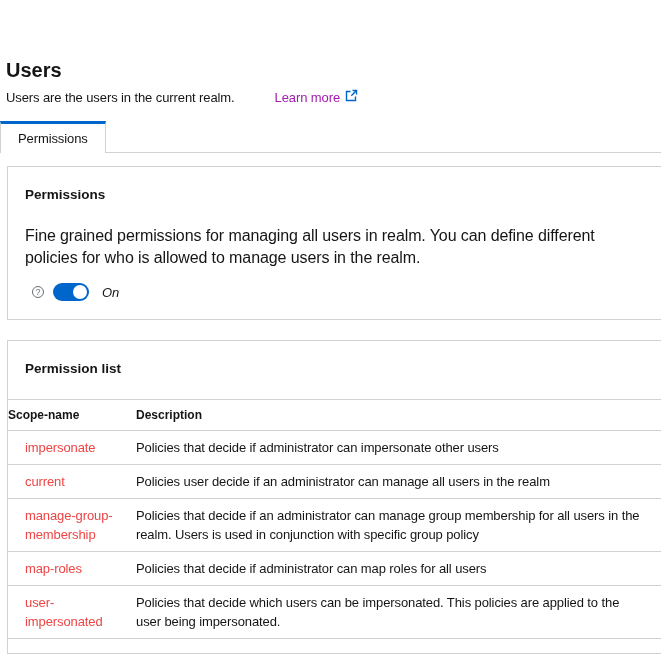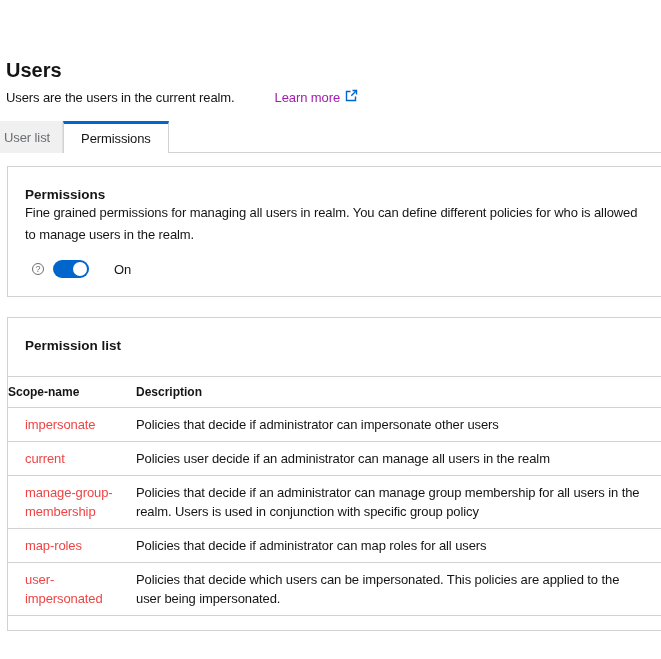--- a/index.html
+++ b/index.html
@@ -28,40 +28,40 @@
   }
   .tab-filler { flex: 1; border-bottom: 1px solid #d2d2d2; }
   
   .card {
     margin-left: 7px; width: 680px;
     background: #ffffff; border: 1px solid #d2d2d2;
   }
   .card-permissions { margin-top: 13px; padding: 20px 16px 18px 17px; }
   .card-permission-list { margin-top: 20px; padding: 20px 0 0 0; }
   .card-heading { font-size: 13.5px; font-weight: 700; letter-spacing: 0; }
-  .card-body-text { margin-top: 0; font-size: 13px; line-height: 22px; max-width: 625px; }
+  .card-body-text { margin-top: 23px; font-size: 16px; line-height: 22px; max-width: 625px; }
   .card-pad { padding: 0 16px 0 17px; }
   .bold { font-weight: 700; }
   
   .toggle-row { margin-top: 14px; display: flex; align-items: center; }
   .toggle-label { font-size: 13px; font-weight: 700; }
   .help-icon {
     margin-left: 7px; width: 12px; height: 12px; border: 1px solid #6a6e73; border-radius: 50%;
     color: #6a6e73; font-size: 9px; line-height: 10px; text-align: center; font-weight: 400;
     display: inline-block; cursor: pointer;
   }
   .switch {
     margin-left: 9px; width: 36px; height: 18px; border-radius: 9px; background: #0066cc;
     position: relative; cursor: pointer; flex-shrink: 0;
   }
   .switch-knob {
     position: absolute; top: 2px; left: 20px; width: 14px; height: 14px;
     border-radius: 50%; background: #ffffff;
   }
-  .switch-state { margin-left: 25px; font-size: 13px; }
+  .switch-state { margin-left: 13px; font-size: 13px; font-style: italic; }
   
   .perm-table { width: 100%; border-collapse: collapse; margin-top: 23px; font-size: 13px; }
   .perm-table thead tr { border-top: 1px solid #d2d2d2; border-bottom: 1px solid #d2d2d2; }
   .perm-table th {
     text-align: left; font-weight: 700; font-size: 12px; padding: 8px 0 8px 0; letter-spacing: 0;
   }
   .perm-table tbody tr { border-bottom: 1px solid #d2d2d2; }
   .perm-table tbody tr:last-child { border-bottom: none; }
   .col-scope { width: 128px; padding-left: 17px; padding-right: 0; }
   .perm-table td { vertical-align: top; padding-top: 7px; padding-bottom: 7px; line-height: 19px; }
@@ -83,23 +83,20 @@
           <path d="M5.5 2.5 H1.5 V11.5 H10.5 V7.5" stroke="#0066cc" stroke-width="1.4" fill="none"></path>
           <path d="M7.5 1.5 H11.5 V5.5" stroke="#0066cc" stroke-width="1.4" fill="none"></path>
           <path d="M11.2 1.8 L6.3 6.7" stroke="#0066cc" stroke-width="1.4"></path>
         </svg>
       </span>
     </a>
   </div>
 </header>
 
 <nav class="tabs">
-  <div class="tab tab-inactive">
-    <span>User list</span>
-  </div>
   <div class="tab tab-active">
     <span>Permissions</span>
   </div>
   <div class="tab-filler"></div>
 </nav>
 
 <section class="card card-permissions">
   <div class="card-heading">Permissions</div>
   <p class="card-body-text">Fine grained permissions for managing all users in realm. You can define different policies for who is allowed to manage users in the realm.</p>
   <div class="toggle-row">

